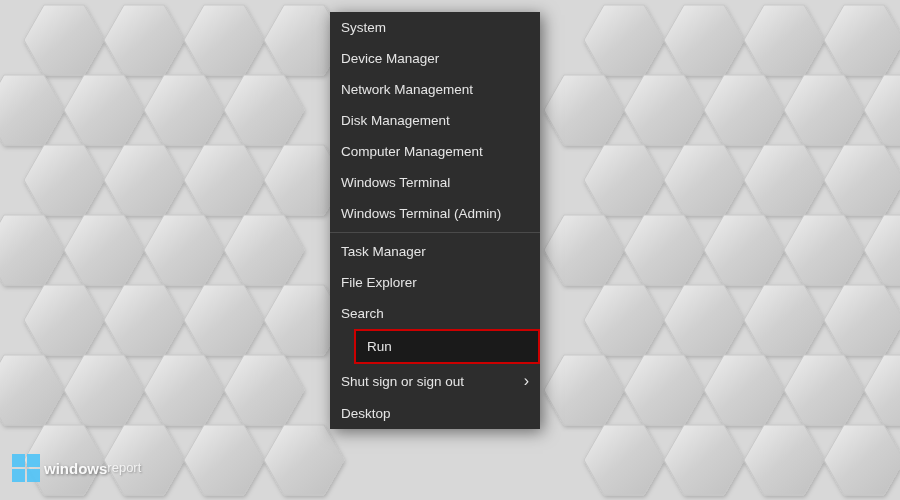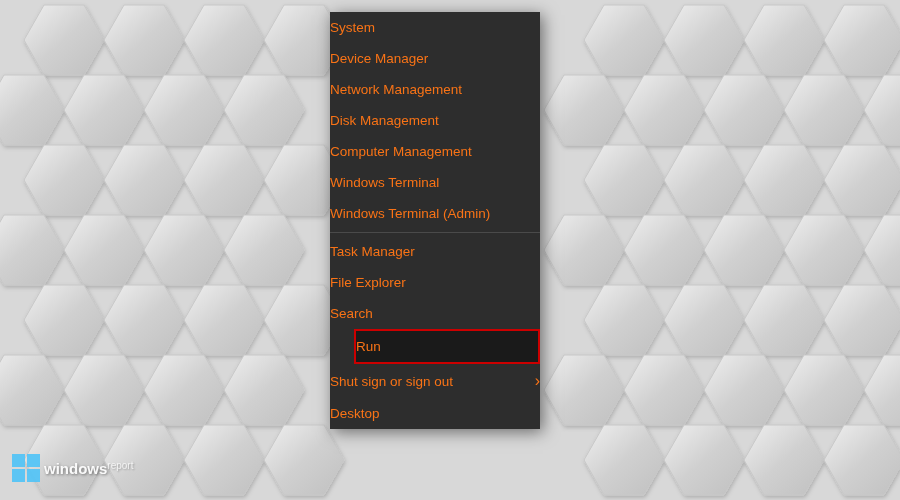--- a/index.html
+++ b/index.html
@@ -27,24 +27,24 @@
       left: 330px;
       width: 210px;
       background: #2d2d2d;
       color: #ffffff;
       font-size: 13.5px;
       z-index: 100;
       box-shadow: 3px 3px 15px rgba(0,0,0,0.5);
     }
 
     .menu-item {
-      padding: 8px 0;
+      padding: 8px 11px;
       cursor: pointer;
       white-space: nowrap;
-      color: #f97316;
+      color: #e5e5e5;
       position: relative;
     }
 
     .menu-item.highlighted {
       background: #1a1a1a;
       border: 2px solid #cc0000;
       margin-left: 24px;
     }
 
     .menu-item.has-submenu {
@@ -98,21 +98,21 @@
       color: white;
       font-size: 15px;
       font-weight: 700;
       opacity: 0.9;
       line-height: 1;
       text-shadow: 1px 1px 3px rgba(0,0,0,0.5);
     }
 
     .windows-brand .wsub {
       color: white;
-      font-size: 10px;
+      font-size: 13px;
       opacity: 0.7;
       line-height: 1;
       text-shadow: 1px 1px 2px rgba(0,0,0,0.4);
       text-align: right;
     }
   </style>
 </head>
 <body>
 
 <div class="hex-bg">

